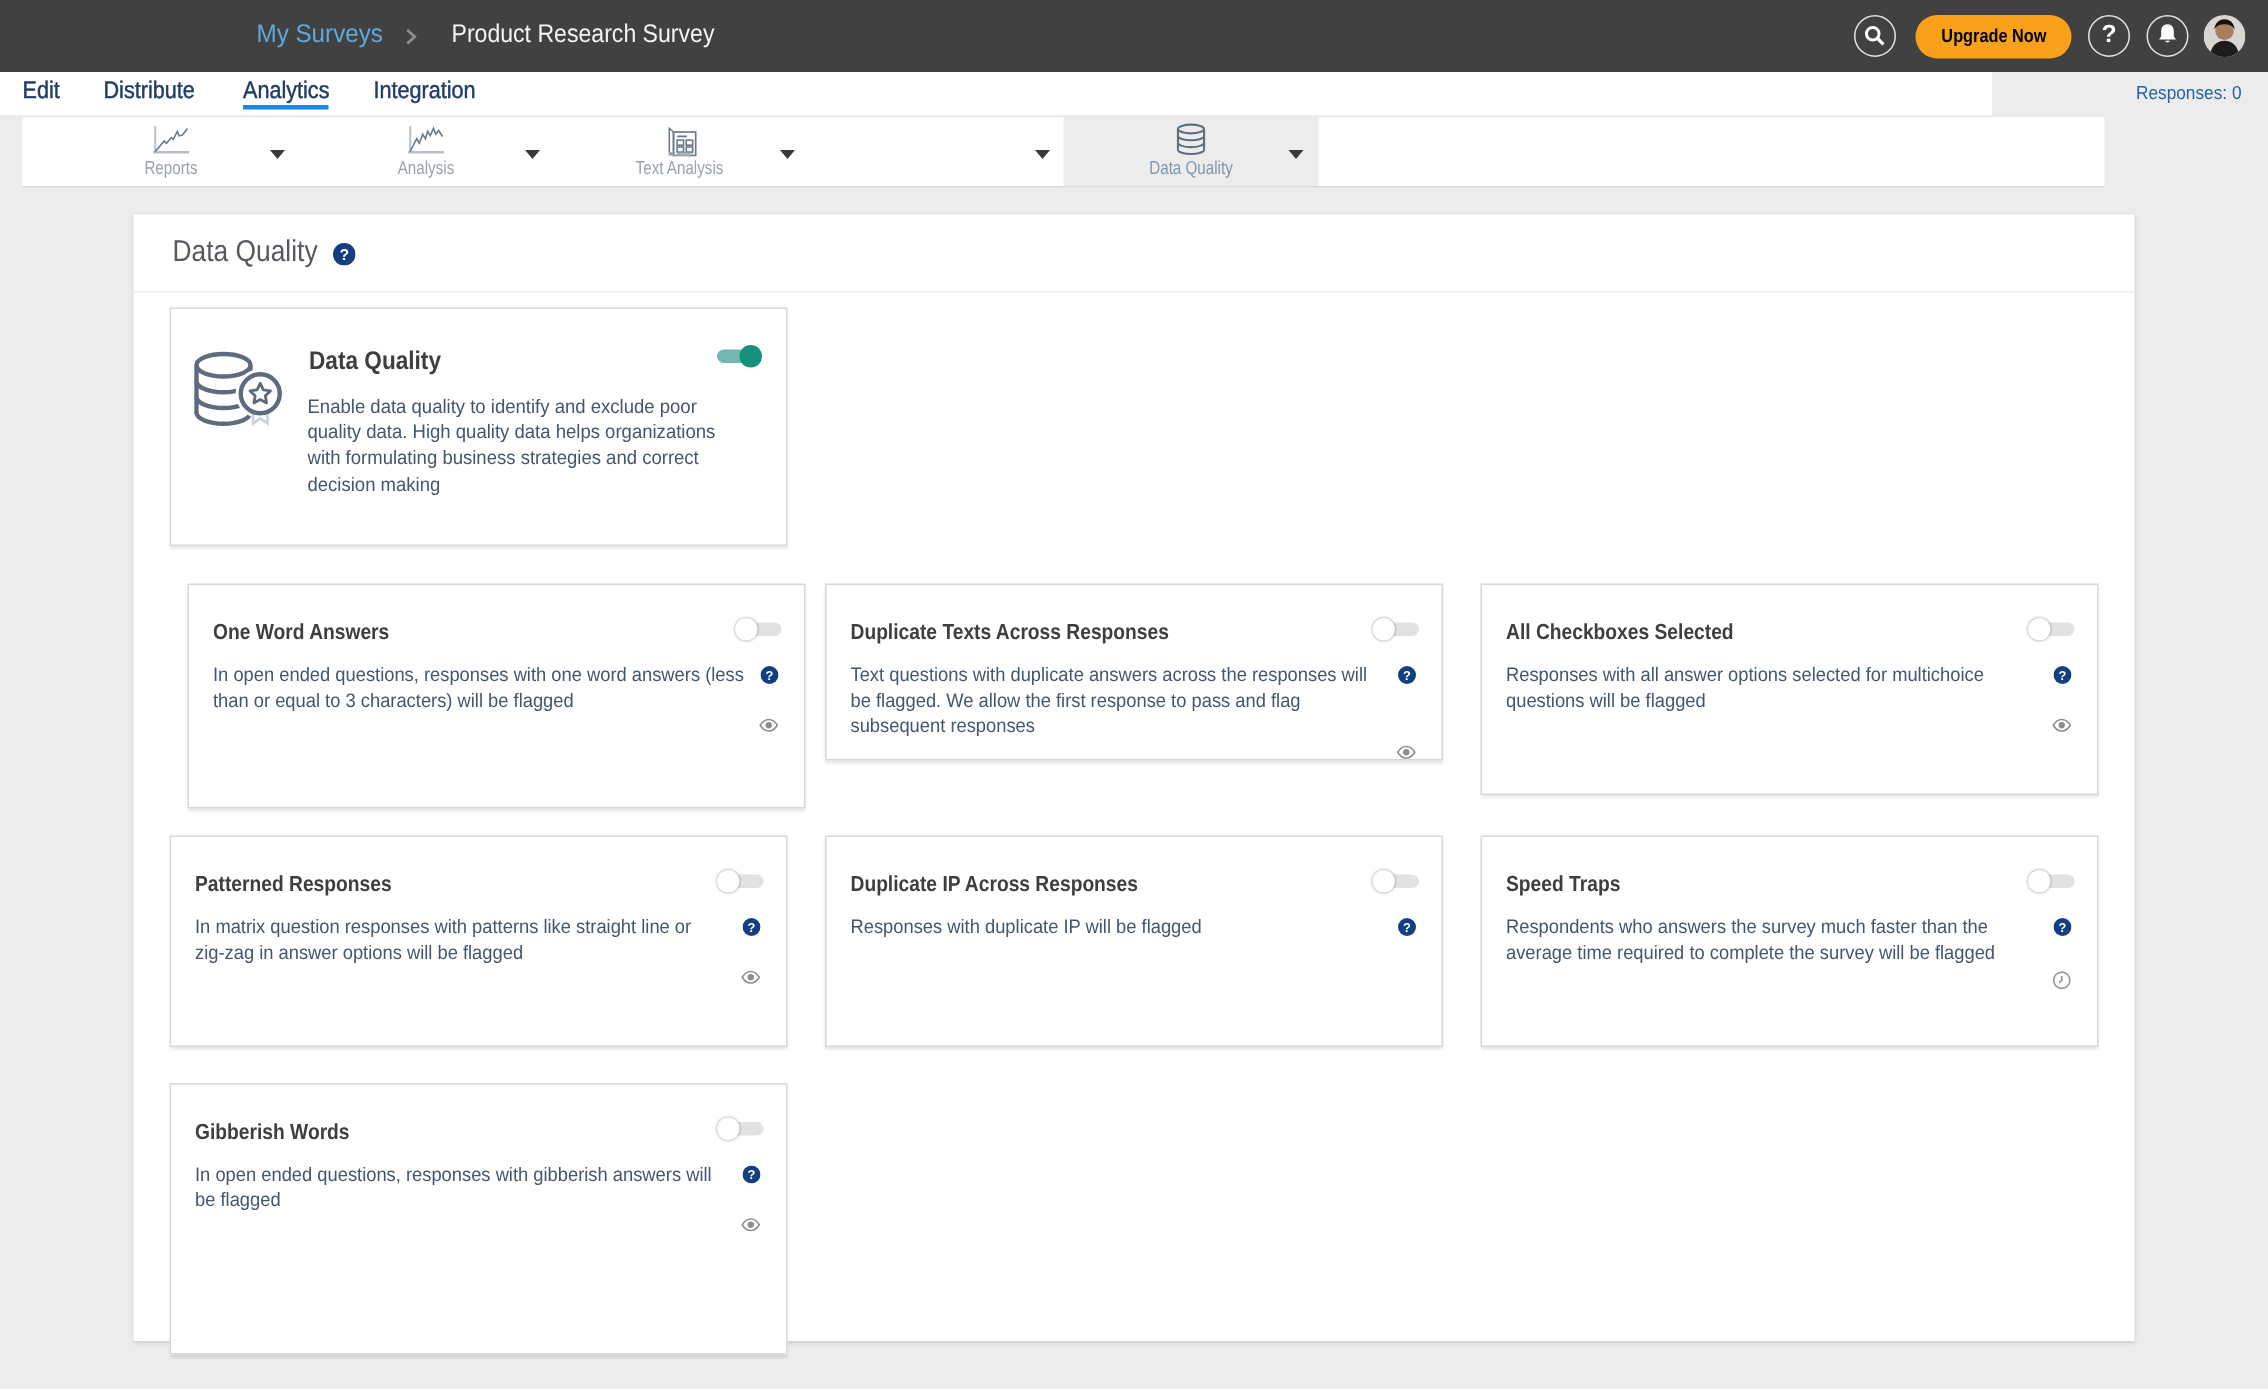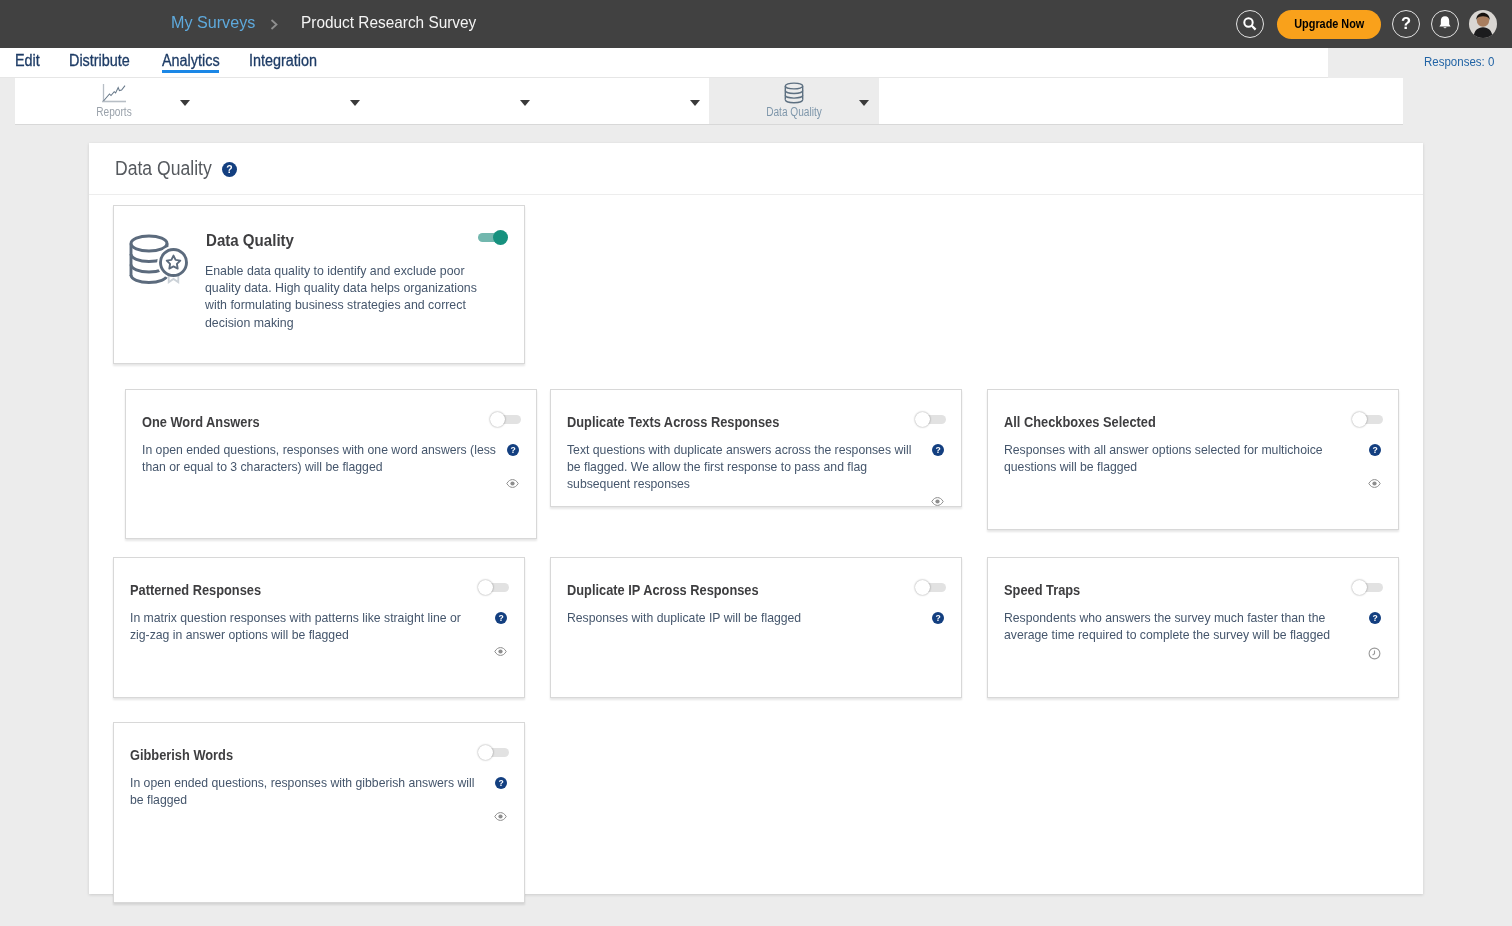--- a/index.html
+++ b/index.html
@@ -100,22 +100,44 @@
   <div class="tool" style="left:14px">
     <svg class="ticon" width="26" height="22" viewBox="0 0 26 22">
       <line x1="2.5" y1="1" x2="2.5" y2="18.5" stroke="#b7bec5" stroke-width="1.3"></line>
       <line x1="1" y1="18.5" x2="25" y2="18.5" stroke="#b7bec5" stroke-width="1.6"></line>
       <path d="M2.5 18 L8.5 11 L10 12.5 L13.2 8.7 L14.6 9.9 L17.2 4.6 L18.4 7.6 L20.6 7 L24 2.6" fill="none" stroke="#68798a" stroke-width="1.05"></path>
     </svg>
     <div class="lbl">Reports</div>
   </div>
   <div class="caret" style="left:165px"></div>
 
+  <div class="tool" style="left:183.5px">
+    <svg class="ticon" width="26" height="22" viewBox="0 0 26 22">
+      <line x1="2.5" y1="1" x2="2.5" y2="18.5" stroke="#b7bec5" stroke-width="1.3"></line>
+      <line x1="1" y1="18.5" x2="25" y2="18.5" stroke="#b7bec5" stroke-width="1.6"></line>
+      <path d="M2.5 18 L6.8 9.5 L8.6 12.5 L10.8 6.5 L12.6 9.5 L14.2 4.5 L15.8 7.5 L18 2.5 L19.6 6.5 L21.4 4 L24 8" fill="none" stroke="#68798a" stroke-width="1.05"></path>
+    </svg>
+    <div class="lbl">Analysis</div>
+  </div>
   <div class="caret" style="left:334.8px"></div>
 
+  <div class="tool" style="left:353px">
+    <svg class="ticon" width="26" height="23" viewBox="0 0 26 23">
+      <path d="M6.2 2.6 L9 5 L9 20.6 L6.2 18.4 Z" fill="none" stroke="#69798a" stroke-width="1"></path>
+      <rect x="9" y="5" width="14.8" height="15.6" fill="none" stroke="#69798a" stroke-width="1.1"></rect>
+      <path d="M6.2 18.4 L6.2 20.4 L19.8 20.4 L19.8 21.8" fill="none" stroke="#a5afb8" stroke-width="1"></path>
+      <line x1="11.4" y1="7.9" x2="17.9" y2="7.9" stroke="#69798a" stroke-width="1.3"></line>
+      <rect x="11.4" y="10.4" width="4.3" height="3.4" fill="none" stroke="#69798a" stroke-width="1.05"></rect>
+      <rect x="17.5" y="10.4" width="4.3" height="3.4" fill="none" stroke="#69798a" stroke-width="1.05"></rect>
+      <rect x="11.4" y="15" width="4.3" height="3.4" fill="none" stroke="#69798a" stroke-width="1.05"></rect>
+      <rect x="17.5" y="15" width="4.3" height="3.4" fill="none" stroke="#69798a" stroke-width="1.05"></rect>
+      <line x1="11.4" y1="19" x2="21.8" y2="19" stroke="#8e9aa5" stroke-width="0.9"></line>
+    </svg>
+    <div class="lbl">Text Analysis</div>
+  </div>
   <div class="caret" style="left:504.5px"></div>
 
   <div class="caret" style="left:674.5px"></div>
 
   <div class="tool active" style="left:694px">
     <svg class="ticon" width="21" height="23" viewBox="0 0 21 23" style="top:4px">
       <ellipse cx="10.5" cy="4" rx="8.7" ry="2.9" fill="none" stroke="#5d7081" stroke-width="1.4"></ellipse>
       <path d="M1.8 4 L1.8 17.8 M19.2 4 L19.2 17.8" stroke="#5d7081" stroke-width="1.4" fill="none"></path>
       <path d="M1.8 8.6 A 8.7 2.9 0 0 0 19.2 8.6" fill="none" stroke="#5d7081" stroke-width="1.4"></path>
       <path d="M1.8 13.2 A 8.7 2.9 0 0 0 19.2 13.2" fill="none" stroke="#5d7081" stroke-width="1.4"></path>

